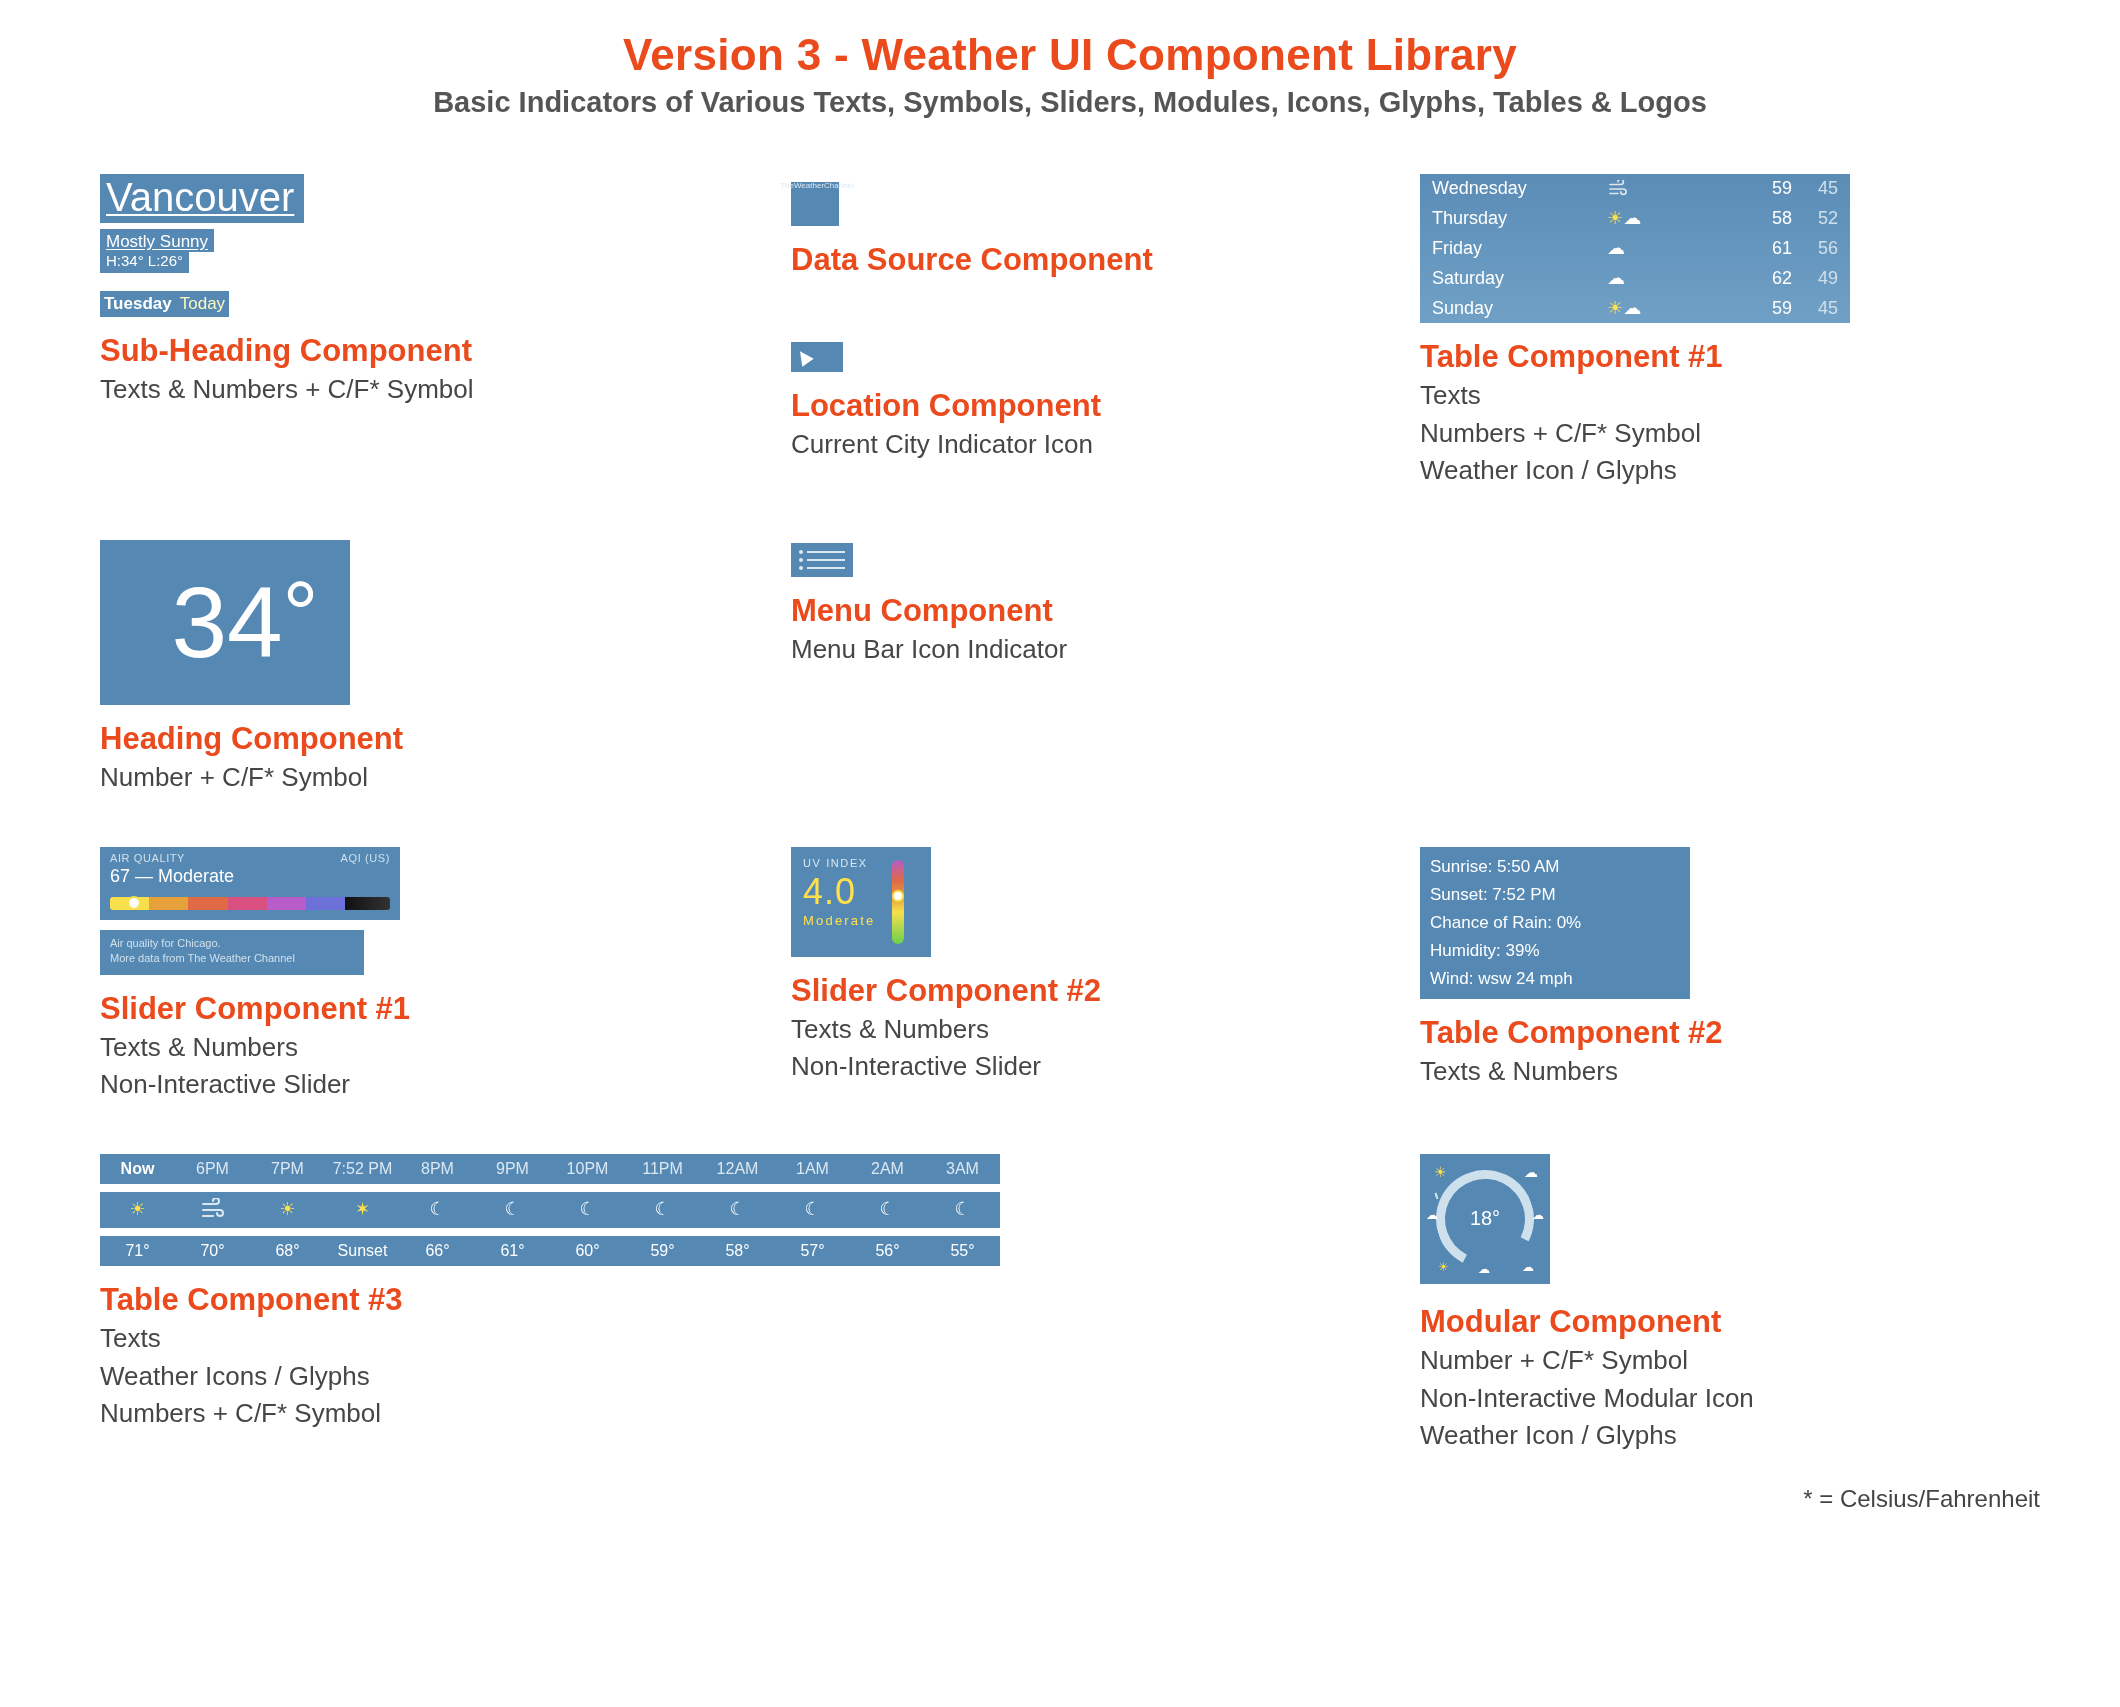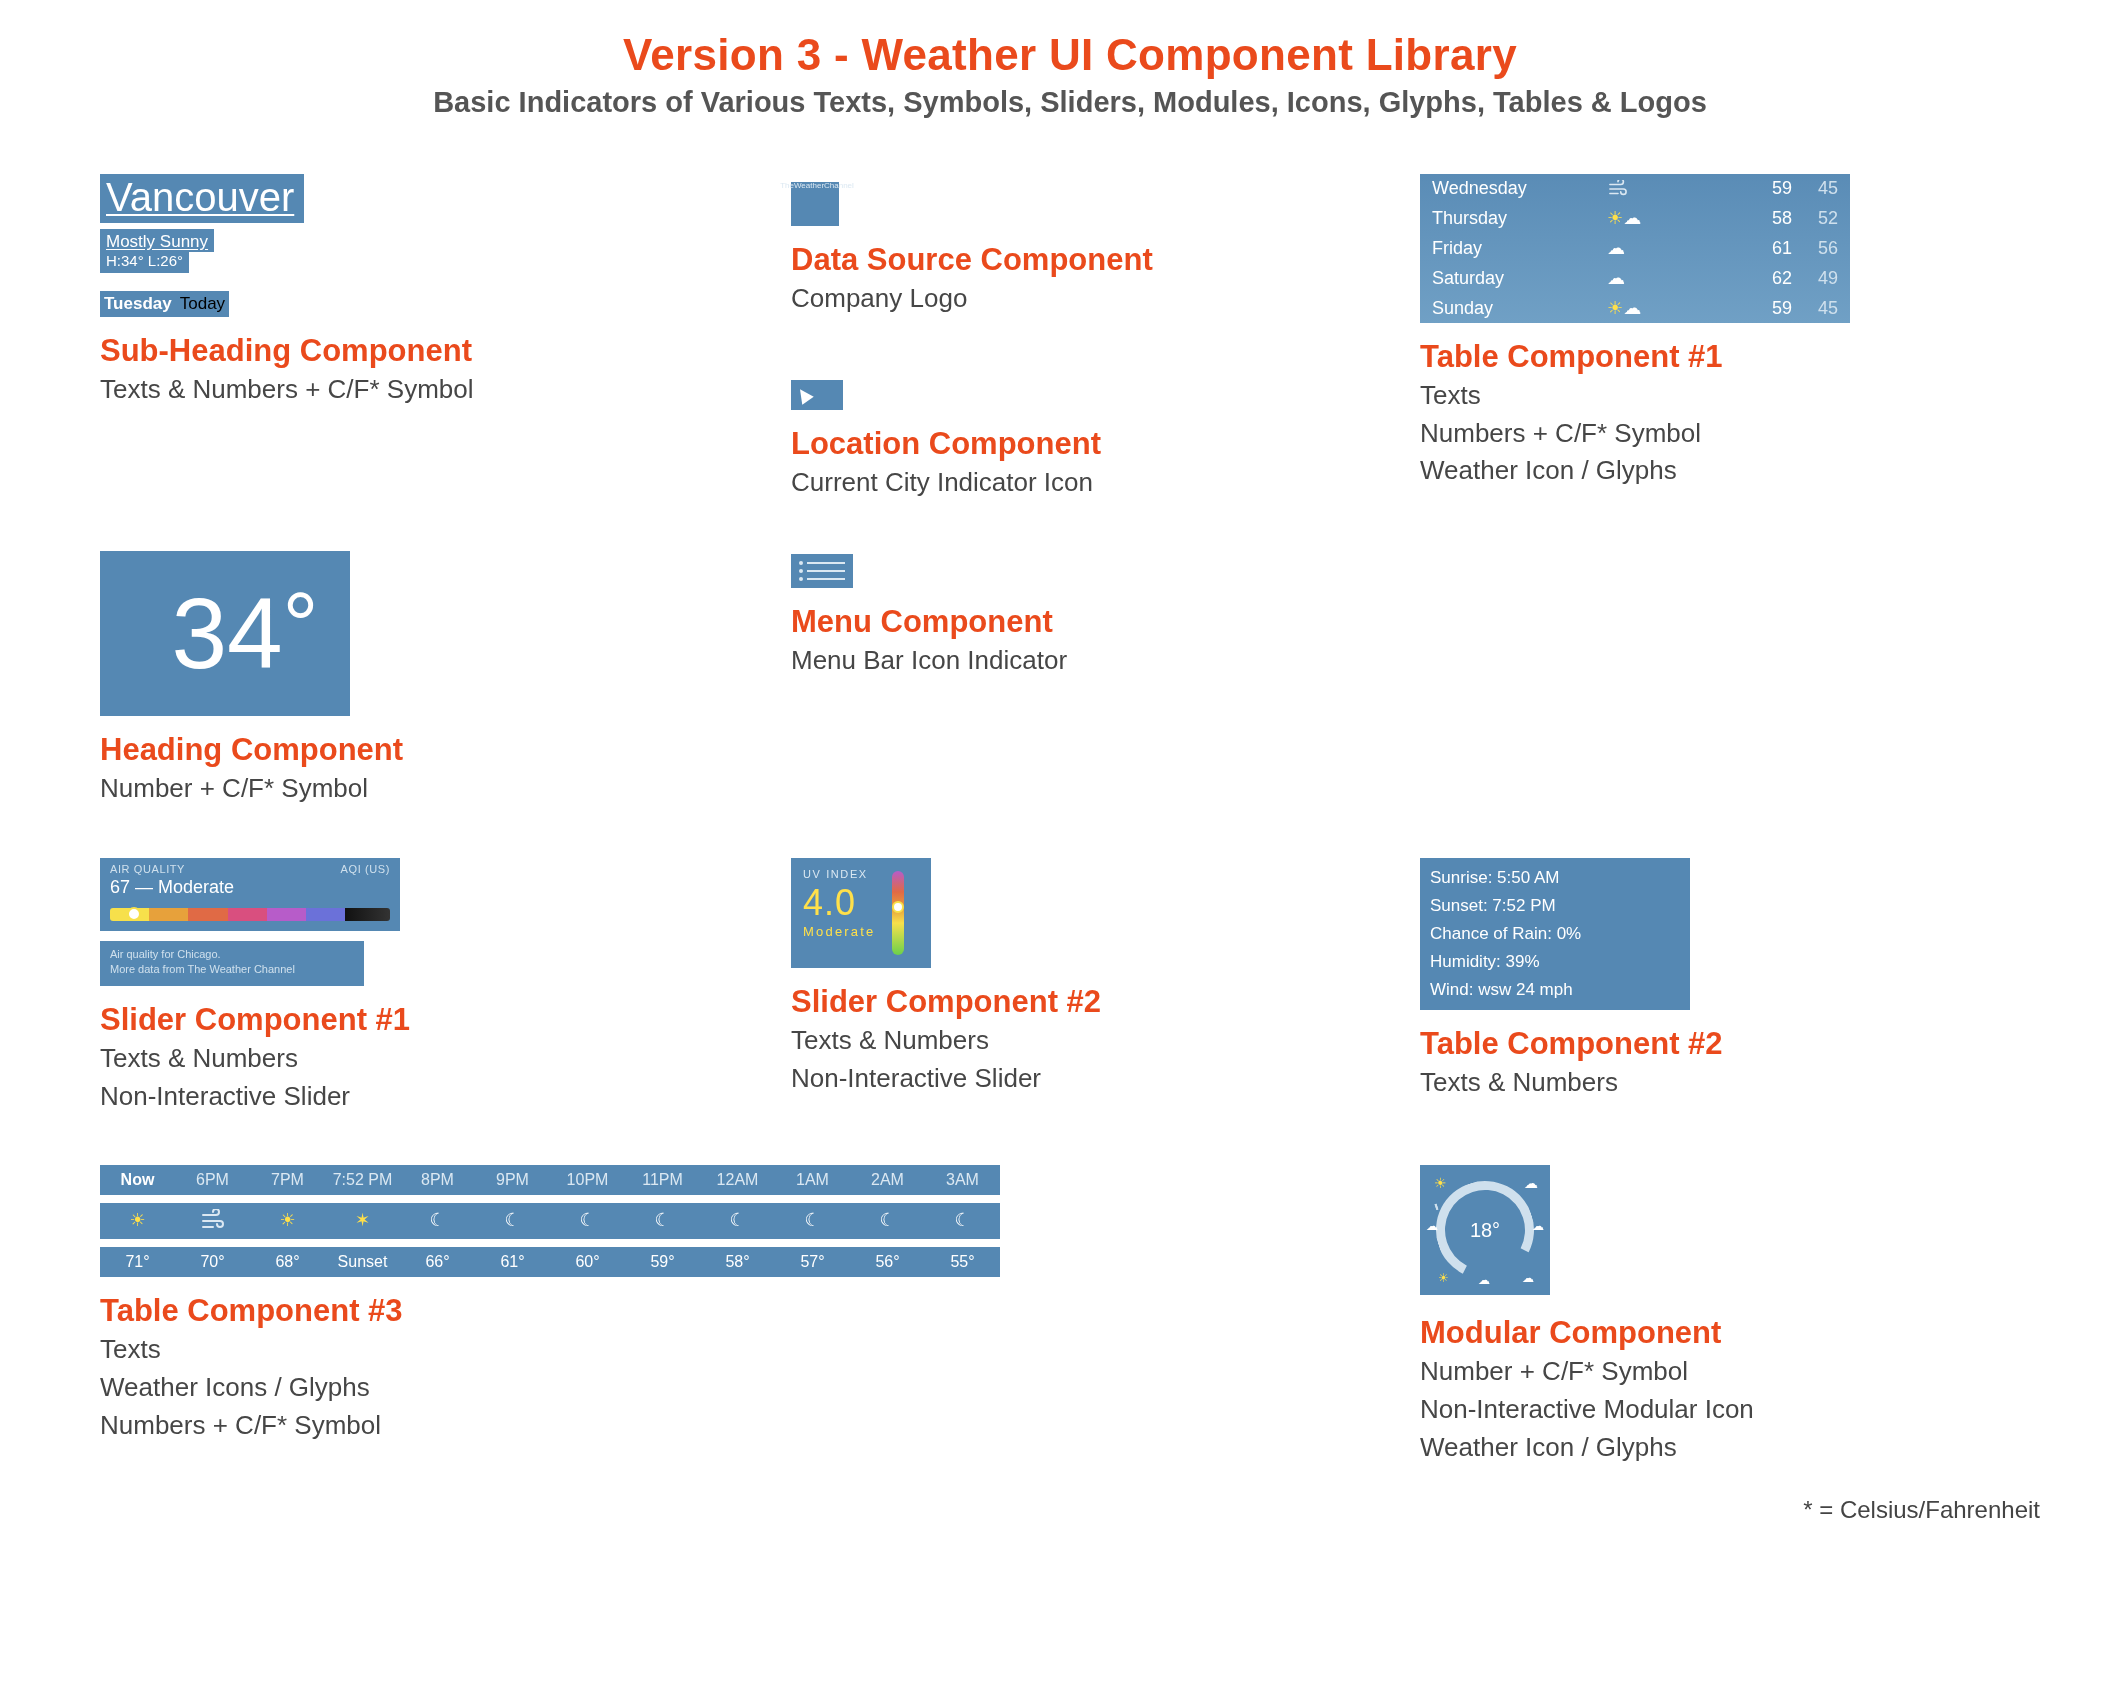--- a/index.html
+++ b/index.html
@@ -95,21 +95,21 @@
   }
   .subhead-daypill span {
     background: var(--blue);
     color: #fff;
     font-size: 17px;
     padding: 3px 4px;
     display: inline-block;
     font-family: Arial, Helvetica, sans-serif;
   }
   .subhead-daypill .bold { font-weight: 700; }
-  .subhead-daypill .dim { color: #000000; }
+  .subhead-daypill .dim { color: #fef9c3; }
 
   
   .heading-temp {
     background: var(--blue);
     color: #fff;
     width: 210px;
     height: 165px;
     font-size: 100px;
     font-weight: 200;
     font-family: "Helvetica Neue", Arial, sans-serif;
@@ -360,21 +360,20 @@
     </div>
 
     <div>
       <div data-name="data-source-component">
         <div class="logo-tile" data-name="weather-channel-logo">
           <span>The</span>
           <span>Weather</span>
           <span>Channel</span>
         </div>
         <p class="section-title" data-name="section-title">Data Source Component</p>
-        <p class="section-desc" data-name="section-desc">Company Logo</p>
       </div>
 
       <div style="height:62px"></div>
 
       <div data-name="location-component">
         <div class="loc-tile" data-name="location-arrow-icon">
           <div class="loc-arrow"></div>
         </div>
         <p class="section-title" data-name="section-title">Location Component</p>
         <p class="section-desc" data-name="section-desc">Current City Indicator Icon</p>

